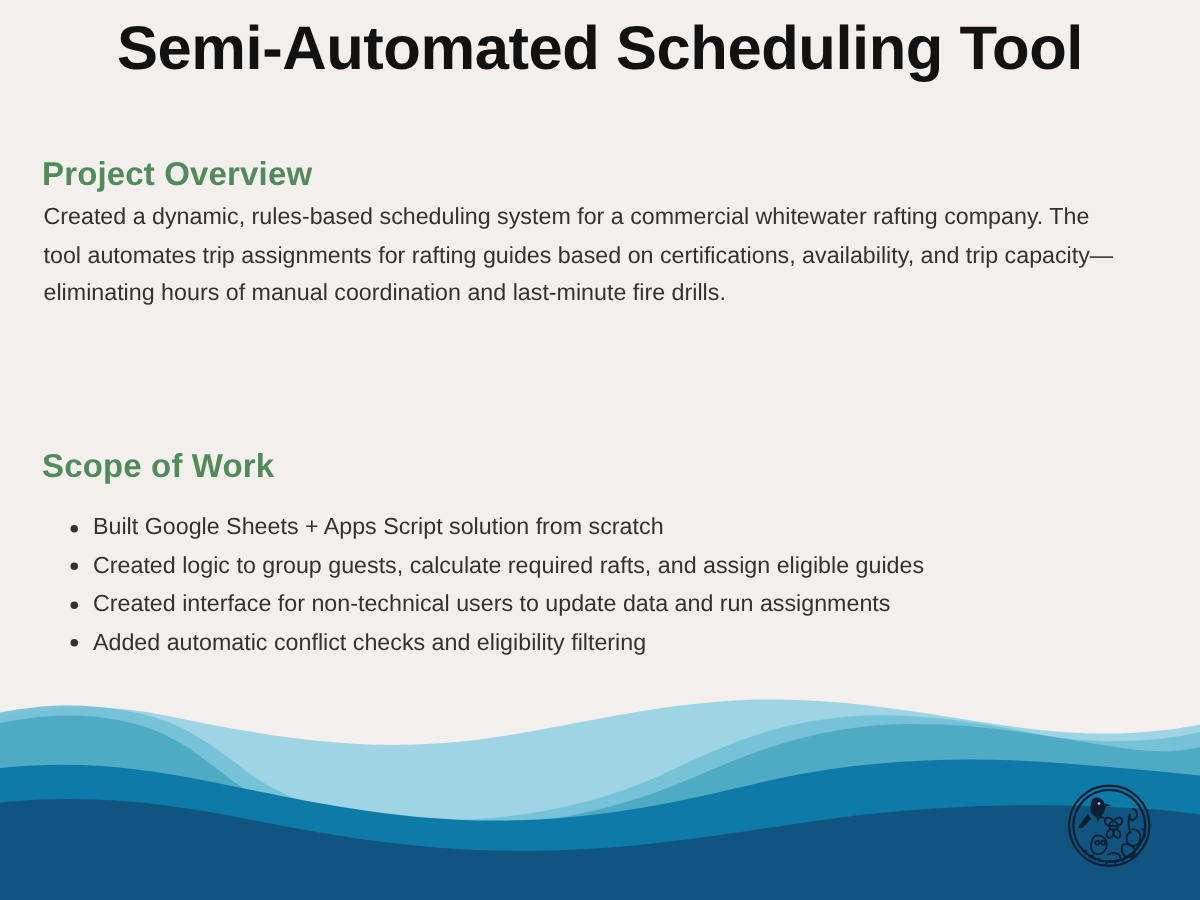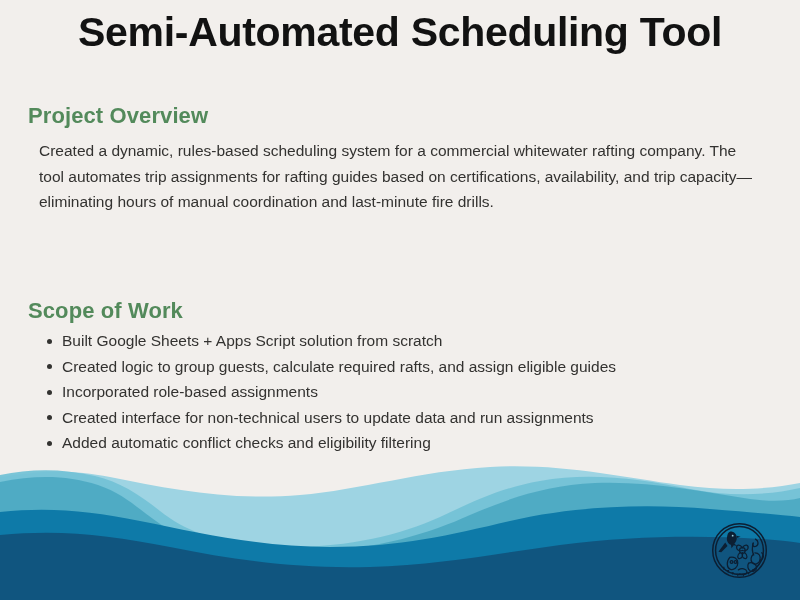--- a/index.html
+++ b/index.html
@@ -53,34 +53,34 @@
     color: #538a5b;
     line-height: 22px;
     margin: 0 0 5px 0;
     letter-spacing: 0.1px;
   }
 
   .overview-paragraph {
     font-size: 15.5px;
     line-height: 25.5px;
     color: #333230;
-    margin: 11px;
+    margin: 1px;
     width: 714px;
   }
 
   .scope-section {
     position: absolute;
     left: 28px;
     top: 300px;
     width: 716px;
   }
 
   ul.scope-list {
     list-style: none;
-    margin: 6px 0 0 0;
+    margin: 17px 0 0 0;
     padding: 0;
   }
 
   ul.scope-list li {
     position: relative;
     font-size: 15.5px;
     line-height: 25.5px;
     color: #333230;
     padding-left: 34px;
     margin: 0;
@@ -139,24 +139,20 @@
   <div class="scope-section">
     <div class="section-heading">Scope of Work</div>
     <ul class="scope-list">
       <li>
         <span class="bullet-dot"></span>
         <span>Built Google Sheets + Apps Script solution from scratch</span>
       </li>
       <li>
         <span class="bullet-dot"></span>
         <span>Created logic to group guests, calculate required rafts, and assign eligible guides</span>
-      </li>
-      <li>
-        <span class="bullet-dot"></span>
-        <span>Incorporated role-based assignments</span>
       </li>
       <li>
         <span class="bullet-dot"></span>
         <span>Created interface for non-technical users to update data and run assignments</span>
       </li>
       <li>
         <span class="bullet-dot"></span>
         <span>Added automatic conflict checks and eligibility filtering</span>
       </li>
     </ul>

